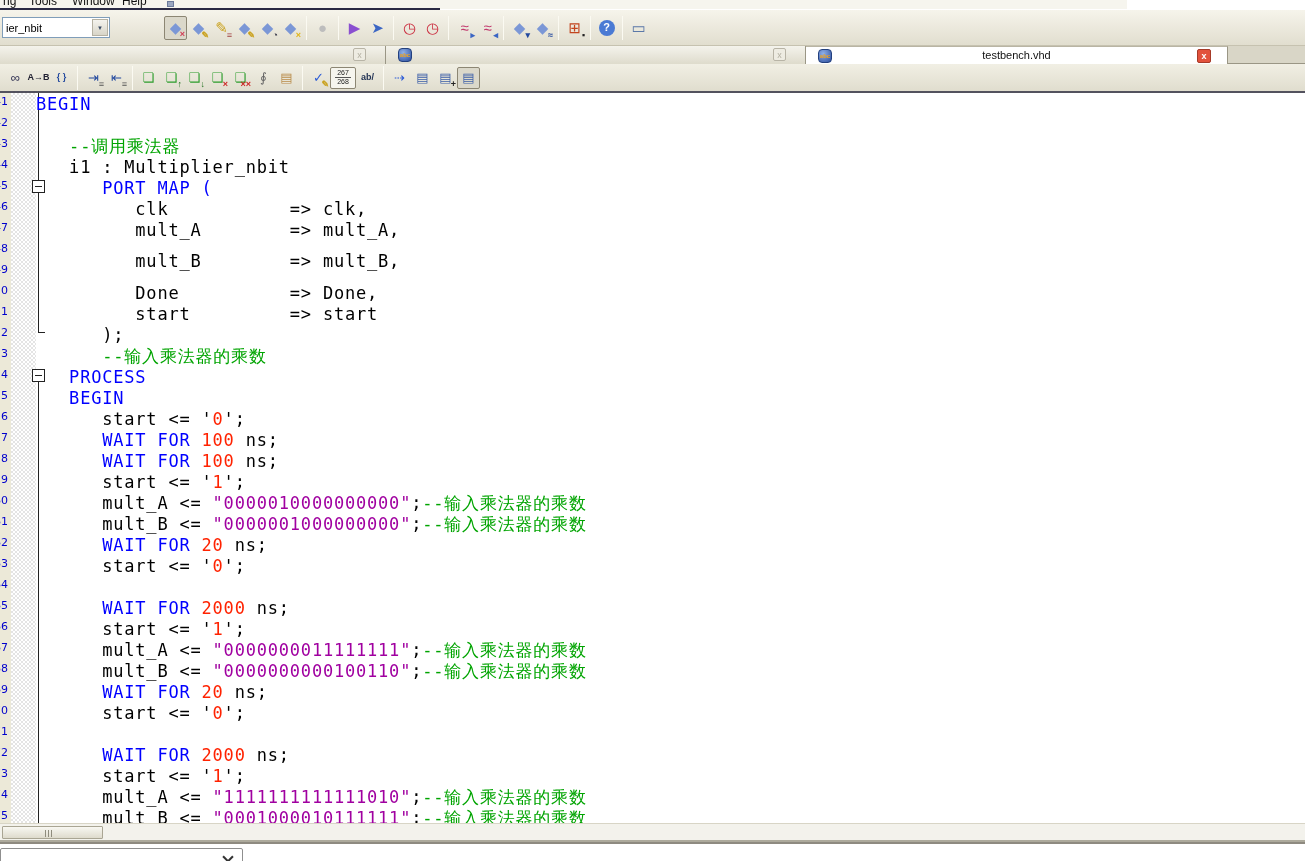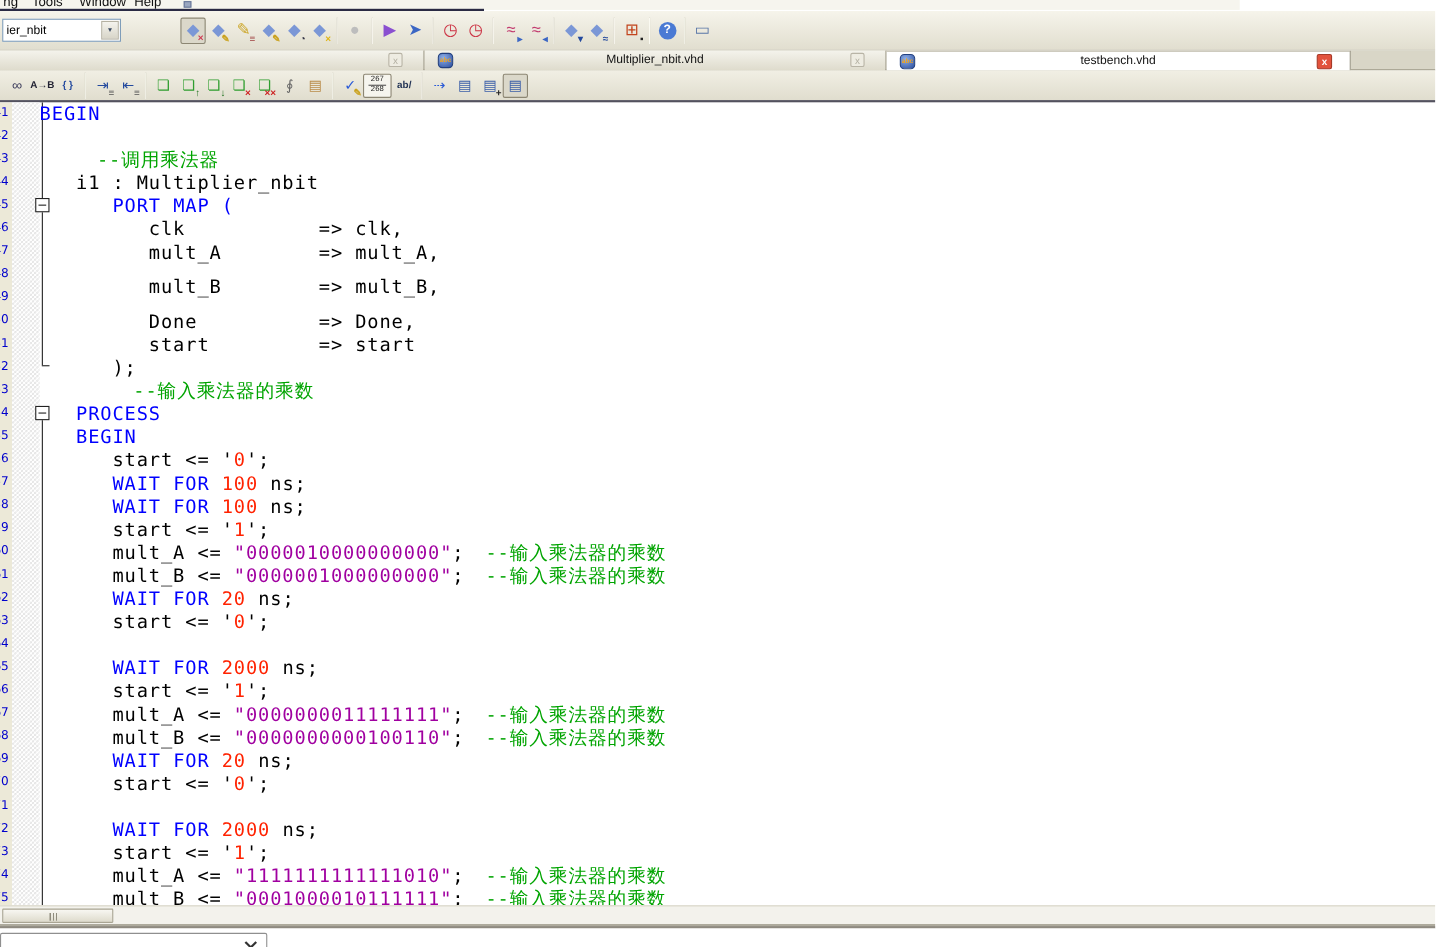--- a/index.html
+++ b/index.html
@@ -68,21 +68,21 @@
       linear-gradient(45deg,#e4e4e4 25%,transparent 25%,transparent 75%,#e4e4e4 75%),
       linear-gradient(45deg,#e4e4e4 25%,transparent 25%,transparent 75%,#e4e4e4 75%);
     background-size:4px 4px; background-position:0 0,2px 2px; }
   .fold-line { position:absolute; left:27px; width:1px; background:#222; }
   .fold-tick { position:absolute; left:27px; width:7px; height:1px; background:#222; }
   .fold-box { position:absolute; left:21px; width:13px; height:13px; background:#fff; border:1px solid #222; }
   .fold-box::after { content:""; position:absolute; left:2px; right:2px; top:5px; height:1px; background:#222; }
   #code { position:absolute; left:36px; top:1px; right:0; bottom:0;
     font-family:"DejaVu Sans Mono", monospace; font-size:17px; letter-spacing:0.8px; }
   .code-line { position:absolute; left:0; height:21px; line-height:21px; white-space:pre; }
-  .k { color:var(--kw); } .c { color:var(--cm);margin-left:19px; } .s { color:var(--st); }
+  .k { color:var(--kw); } .c { color:var(--cm); } .s { color:var(--st); }
   .n { color:var(--nm); } .t { color:var(--pl); }
   
   #hscroll { position:absolute; left:0; top:823px; width:1305px; height:17px; background:#f3f2ec;
     border-top:1px solid #d8d5c6; }
   #hthumb { position:absolute; left:2px; top:2px; width:101px; height:13px;
     background:linear-gradient(#f8f7f2,#dedbcc); border:1px solid #a9a593; border-radius:1px; }
   #hthumb::after { content:""; position:absolute; left:42px; top:3px; width:8px; height:7px;
     background:repeating-linear-gradient(90deg,#8f8c7d 0 1px,transparent 1px 3px); }
   
   #divider { position:absolute; left:0; top:840px; width:1305px; height:4px; background:#adaa9c;
@@ -191,21 +191,20 @@
   </div>
 
   <div id="tabbar">
       <div class="tab" style="left: 0px; width: 386px;">
         <span class="tab-close gray" style="right: 19px;">x</span>
       </div>
       <div class="tab" style="left: 386px; width: 420px;">
         <span class="tab-icon">
           <span>abc</span>
         </span>
-        <span class="tab-label">Multiplier_nbit.vhd</span>
         <span class="tab-close gray" style="right: 19px;">x</span>
       </div>
       <div class="tab active" style="left: 806px; width: 422px;">
         <span class="tab-icon">
           <span>abc</span>
         </span>
         <span class="tab-label">testbench.vhd</span>
         <span class="tab-close red" style="right: 16px;">x</span>
       </div>
     </div>

